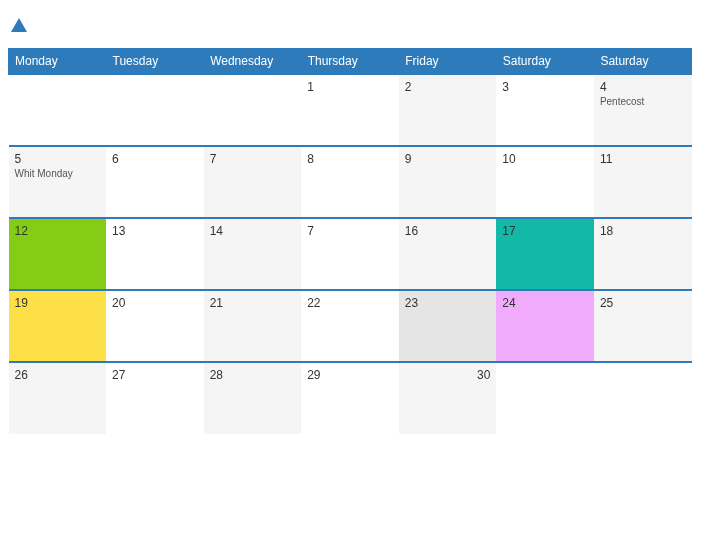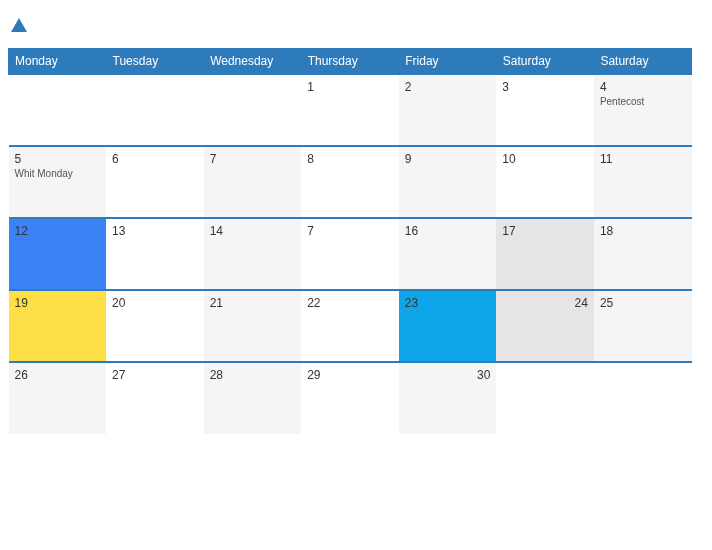--- a/index.html
+++ b/index.html
@@ -177,59 +177,59 @@
             <span class="day-number">9</span>
           </td>
           <td style="background: rgb(255, 255, 255);">
             <span class="day-number">10</span>
           </td>
           <td style="background: rgb(245, 245, 245);">
             <span class="day-number">11</span>
           </td>
         </tr>
         <tr>
-          <td style="background: #3b82f6; margin-left: 29px;">
+          <td style="background: #84cc16; margin-left: 29px;">
             <span class="day-number">12</span>
           </td>
           <td style="background: rgb(255, 255, 255); margin-left: 21px;">
             <span class="day-number">13</span>
           </td>
           <td style="background: rgb(245, 245, 245);">
             <span class="day-number">14</span>
           </td>
           <td style="background: rgb(255, 255, 255);">
             <span class="day-number">7</span>
           </td>
           <td style="background: rgb(245, 245, 245);">
             <span class="day-number">16</span>
           </td>
-          <td style="background: #e5e5e5;">
+          <td style="background: #14b8a6;">
             <span class="day-number">17</span>
           </td>
           <td style="background: rgb(245, 245, 245);">
             <span class="day-number">18</span>
           </td>
         </tr>
         <tr>
           <td style="background: #fde047;">
             <span class="day-number">19</span>
           </td>
           <td style="background: rgb(255, 255, 255);">
             <span class="day-number">20</span>
           </td>
           <td style="background: rgb(245, 245, 245);">
             <span class="day-number">21</span>
           </td>
           <td style="background: rgb(255, 255, 255);">
             <span class="day-number">22</span>
           </td>
-          <td style="background: #0ea5e9;">
+          <td style="background: #e5e5e5;">
             <span class="day-number">23</span>
           </td>
-          <td style="background: #e5e5e5; text-align: right;">
+          <td style="background: #f0abfc;">
             <span class="day-number">24</span>
           </td>
           <td style="background: rgb(245, 245, 245);">
             <span class="day-number">25</span>
           </td>
         </tr>
         <tr>
           <td style="background: rgb(245, 245, 245);">
             <span class="day-number">26</span>
           </td>

